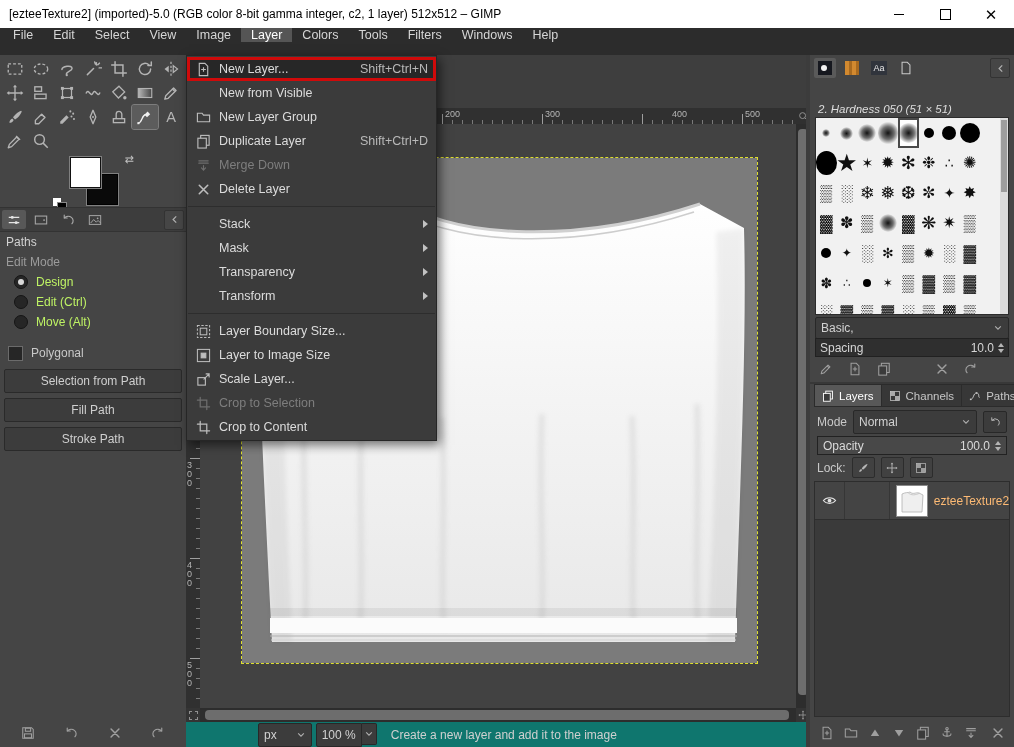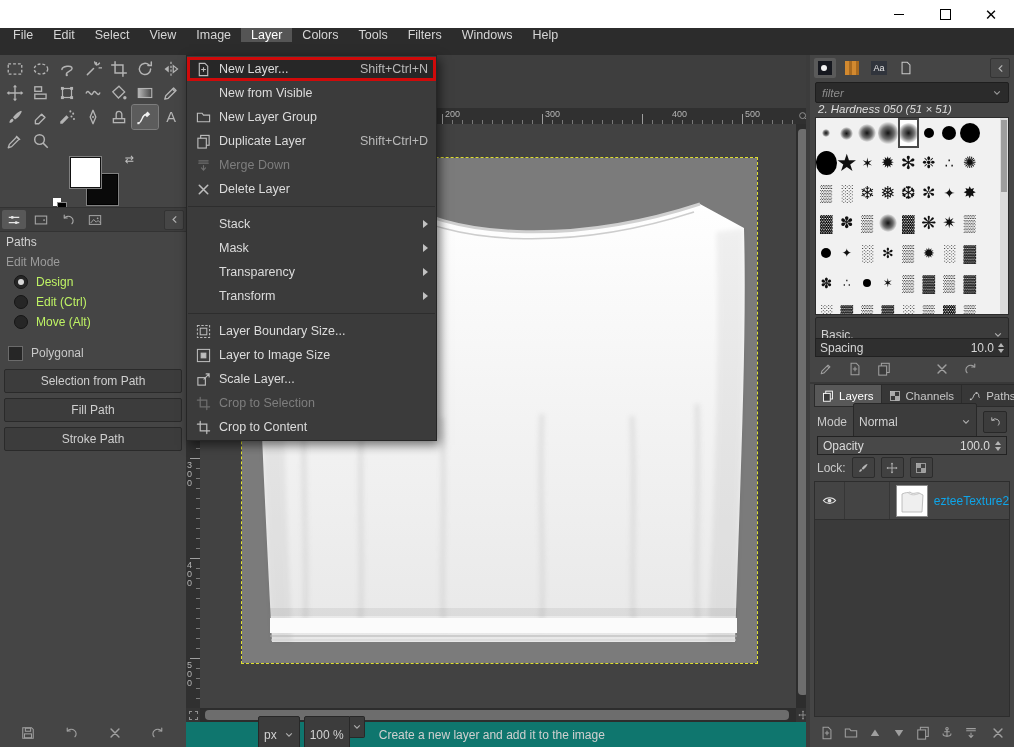--- a/index.html
+++ b/index.html
@@ -97,21 +97,21 @@
   #vscroll .thumb{position:absolute;left:2px;right:2px;top:5px;height:566px;background:#6d6d6d;border-radius:4px}
   #hscroll{position:absolute;left:14px;top:653px;width:596px;height:14px;background:#2d2d2d}
   #hscroll .thumb{position:absolute;top:2px;bottom:2px;left:5px;right:7px;background:#6d6d6d;border-radius:4px}
   #qmask-corner{position:absolute;left:0;top:653px;width:14px;height:14px;background:#343434;display:flex;align-items:center;justify-content:center}
   #qmask-corner span{width:7px;height:7px;border:1px dashed #909090}
   #nav-corner{position:absolute;left:610px;top:653px;width:14px;height:14px;background:#343434;display:flex;align-items:center;justify-content:center;color:#a0a0a0}
   #nav-corner svg.ic{width:10px;height:10px}
   #canvas-status{position:absolute;left:0;right:0;top:667px;height:25px;display:flex;align-items:center;padding-left:8px;background:#0f766e}
   .coord{width:64px}
   .combo{height:20px;background:#3c3c3c;border:1px solid #282828;border-radius:2px;display:flex;
-         align-items:center;padding:8px 5px;gap:7px;color:#d2d2d2}
+         align-items:center;padding:1px 5px;gap:19px;color:#d2d2d2}
   .combo svg.ic{width:10px;height:10px;color:#b0b0b0}
   .combo-arrowbox{height:20px;width:14px;background:#3c3c3c;border:1px solid #282828;border-left:none;border-radius:0 2px 2px 0;
                   display:flex;align-items:center;justify-content:center;color:#b0b0b0}
   .combo-arrowbox svg.ic{width:10px;height:10px}
   #status-msg{color:#d0d0d0;margin-left:14px;white-space:nowrap}
   
   #right-dock{position:absolute;top:55px;right:0;width:204px;bottom:0;background:#454545;border-left:4px solid #3c3c3c}
   #rd-tabs{position:absolute;top:2px;left:4px;right:4px;height:22px;display:flex;align-items:center;gap:5px}
   .rd-tab{width:22px;height:20px;border-radius:2px;display:flex;align-items:center;justify-content:center;color:#c9c9c9}
   .rd-tab.active{background:#5a5a5a}
@@ -167,21 +167,21 @@
   .lock-btn{width:21px;height:19px;background:#414141;border:1px solid #2c2c2c;border-radius:2px;
             display:flex;align-items:center;justify-content:center;color:#b5b5b5}
   .lock-btn svg.ic{width:12px;height:12px}
   #layer-list{position:absolute;top:426px;left:4px;right:4px;bottom:30px;background:#3a3a3a;border:1px solid #2d2d2d}
   .layer-row{height:37px;display:flex;align-items:center;background:#444;border-bottom:1px solid #2e2e2e}
   .eye-cell{width:29px;height:100%;display:flex;align-items:center;justify-content:center;border-right:1px solid #363636;color:#e2e2e2}
   .eye-cell svg.ic{width:15px;height:15px}
   .chain-cell{width:44px;height:100%;border-right:1px solid #363636}
   .layer-thumb{width:30px;height:30px;background:#fff;border:1px solid #8a8a8a;margin-left:6px;flex:none}
   .layer-thumb svg{display:block;width:100%;height:100%}
-  .layer-name{margin-left:6px;color:#0ea5e9;white-space:nowrap;overflow:hidden}
+  .layer-name{margin-left:6px;color:#fdba74;white-space:nowrap;overflow:hidden}
   #rd-bottom{position:absolute;bottom:2px;left:6px;right:6px;height:24px;display:flex;gap:3px;align-items:center}
   #rd-bottom .sm-btn{width:21px}
   #rd-bottom .sm-btn:last-child{margin-left:auto}
 </style>
 </head>
 <body>
 
 <svg width="0" height="0" style="position:absolute" aria-hidden="true">
 <defs>
 <linearGradient id="ggrad" x1="0" y1="0" x2="1" y2="0">
@@ -449,20 +449,21 @@
 <symbol id="i-tri-up" viewBox="0 0 16 16">
         <path d="M8 4l4.8 7.5H3.2z" fill="currentColor"></path>
       </symbol>
 <symbol id="i-tri-down" viewBox="0 0 16 16">
         <path d="M8 12L3.2 4.5h9.6z" fill="currentColor"></path>
       </symbol>
 </defs>
 </svg>
 
 <div id="titlebar">
+  <div class="t">[ezteeTexture2] (imported)-5.0 (RGB color 8-bit gamma integer, c2, 1 layer) 512x512 – GIMP</div>
   <div class="tb-btns">
     <div class="tb-btn">
         <span class="glyph-min"></span>
       </div>
     <div class="tb-btn">
         <span class="glyph-max"></span>
       </div>
     <div class="tb-btn">
         <span class="glyph-close">✕</span>
       </div>
@@ -811,26 +812,20 @@
           <use href="#i-page"></use>
         </svg>
       </div>
       <div class="dock-arrow">
         <svg class="ic">
           <use href="#i-chev-left"></use>
         </svg>
       </div>
     </div>
 
-  <div id="rd-filter">
-    <span>filter</span>
-    <svg class="ic">
-        <use href="#i-chev-down"></use>
-      </svg>
-  </div>
 
   <div id="brush-name">2. Hardness 050 (51 × 51)</div>
 
   <div id="brush-grid">
       <div class="bcell">
         <span class="soft" style="width: 7.8px; height: 7.8px;"></span>
       </div>
       <div class="bcell">
         <span class="soft" style="width: 13px; height: 13px;"></span>
       </div>

